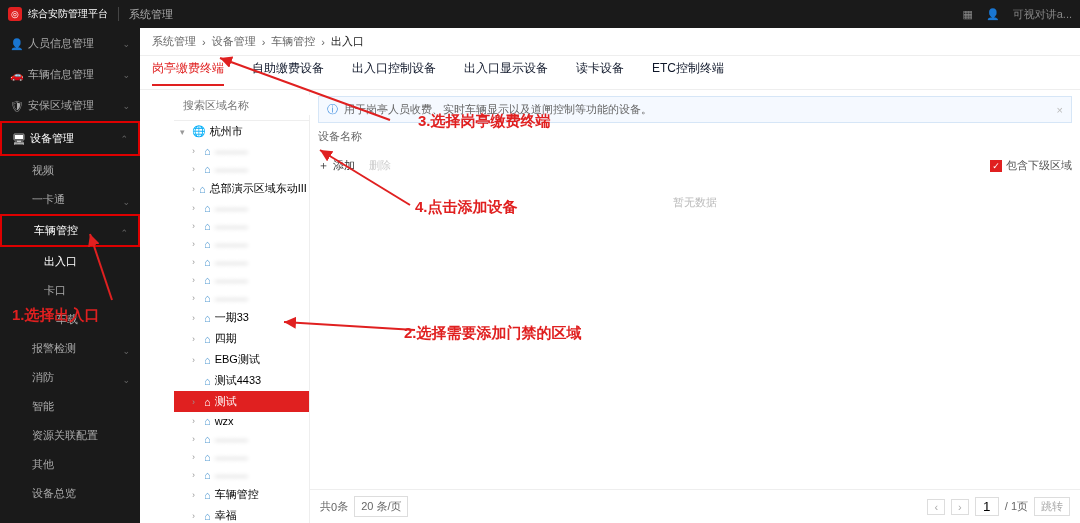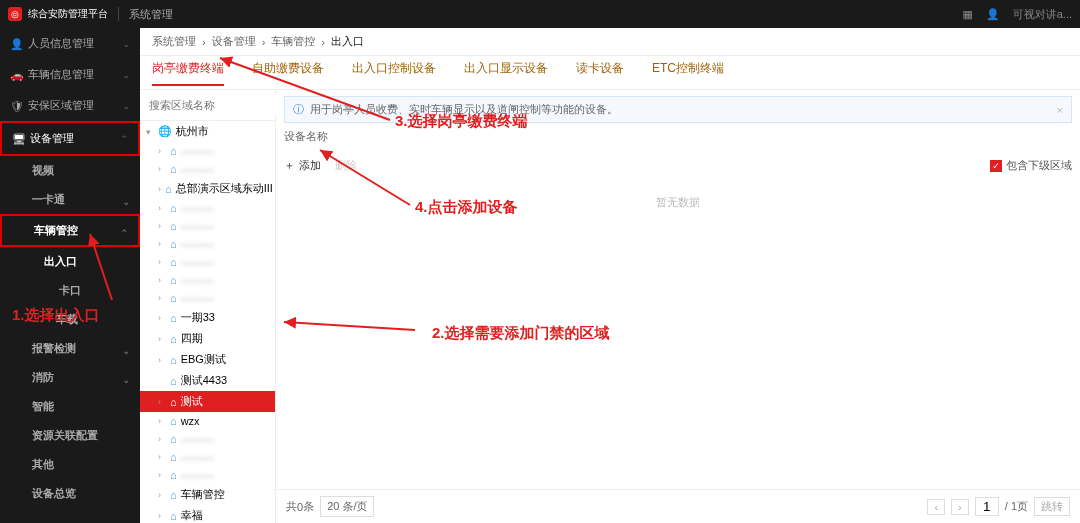--- a/index.html
+++ b/index.html
@@ -9,33 +9,33 @@
 .topbar .title { color: #fff; font-size: 10px; }
 .topbar .divider { width: 1px; height: 14px; background: #444; margin: 0 10px; }
 .topbar .sysmgr { color: #aaa; }
 .topbar .spacer { flex: 1; }
 .topbar .ricons span { margin-left: 10px; color: #888; }
 .main { display: flex; height: 495px; }
 .sidebar { width: 140px; background: #1a1a1a; color: #aaa; font-size: 11px; overflow: hidden; }
 .sidebar .item { padding: 8px 10px; display: flex; align-items: center; justify-content: space-between; cursor: pointer; }
 .sidebar .item .lbl { display: flex; align-items: center; gap: 6px; }
 .sidebar .item .ic { width: 12px; height: 12px; display: inline-block; }
-.sidebar .sub { padding: 7px 10px 7px 32px; display: flex; align-items: flex-end; justify-content: space-between; cursor: pointer; font-weight: bold; }
+.sidebar .sub { padding: 7px 10px 7px 32px; display: flex; align-items: flex-end; justify-content: space-between; cursor: pointer; }
 .sidebar .sub.active { color: #fff; }
 .sidebar .arrow { font-size: 9px; color: #666; }
 .sidebar .boxed { border: 2px solid #d00; }
 .content { flex: 1; display: flex; flex-direction: column; }
 .breadcrumb { height: 28px; display: flex; align-items: center; font-size: 11px; color: #666; padding: 0 12px; gap: 6px; border-bottom: 1px solid #eee; }
 .breadcrumb .cur { color: #222; }
 .tabs { height: 34px; display: flex; align-items: center; padding: 0 12px; gap: 28px; font-size: 12px; border-bottom: 1px solid #eee; }
-.tabs .tab { padding-bottom: 8px; position: relative; cursor: pointer; color: #a16207; }
+.tabs .tab { padding-bottom: 8px; position: relative; cursor: pointer; color: #0f172a; }
 .tabs .tab.active { color: #e02020; }
 .tabs .tab.active::after { content: ""; position: absolute; left: 0; right: 0; bottom: -1px; height: 2px; background: #e02020; }
 .body { display: flex; flex: 1; min-height: 0; }
-.tree-col { width: 136px; border-right: 1px solid #eee; display: flex; flex-direction: column; }
+.tree-col { width: 136px; border-right: 1px solid #eee; display: flex; flex-direction: column; margin-left: 34px; }
 .tree-search { padding: 5px; border-bottom: 1px solid #eee; display: flex; align-items: center; }
 .tree-search input { flex: 1; border: none; outline: none; font-size: 11px; padding: 4px; color: #888; }
 .tree-search .sicon { color: #999; font-size: 12px; }
 .tree { flex: 1; overflow: hidden; font-size: 11px; }
 .tree .node { display: flex; align-items: center; padding: 3px 6px; gap: 4px; cursor: pointer; white-space: nowrap; }
 .tree .node .tg { width: 8px; color: #999; font-size: 9px; }
 .tree .node .hi { color: #5a9fd4; font-size: 11px; }
 .tree .node.sel { background: #e02020; color: #fff; }
 .tree .node.sel .hi { color: #fff; }
 .tree .blur { color: transparent; text-shadow: 0 0 4px rgba(0,0,0,.4); }
@@ -127,21 +127,21 @@
         <span class="arrow">⌄</span>
       </div>
 
     <div class="sub boxed" style="padding-left:32px;color:#fff">
         <span>车辆管控</span>
         <span class="arrow">⌃</span>
       </div>
     <div class="sub active" style="padding-left:44px">
         <span>出入口</span>
       </div>
-    <div class="sub" style="padding-left:59px">
+    <div class="sub" style="padding-left:44px">
         <span>卡口</span>
       </div>
     <div class="sub" style="padding-left:56px">
         <span>车载</span>
       </div>
 
     <div class="sub">
         <span>报警检测</span>
         <span class="arrow">⌄</span>
       </div>
@@ -340,22 +340,22 @@
             <span>/ 1页</span>
             <span class="pgbtn">跳转</span>
           </div>
         </div>
       </div>
     </div>
   </div>
 </div>
 
 <div class="anno" style="left:12px; top:306px">1.选择出入口</div>
-<div class="anno" style="left:432px; top:324px">2.选择需要添加门禁的区域</div>
-<div class="anno" style="left:395px; top:112px">3.选择岗亭缴费终端</div>
+<div class="anno" style="left:404px; top:324px">2.选择需要添加门禁的区域</div>
+<div class="anno" style="left:418px; top:112px">3.选择岗亭缴费终端</div>
 <div class="anno" style="left:415px; top:198px">4.点击添加设备</div>
 
 <svg class="arrow-svg" style="left:0;top:0;width:1080px;height:523px">
   <defs>
       <marker id="ah" markerWidth="8" markerHeight="8" refX="6" refY="3" orient="auto">
         <path d="M0,0 L6,3 L0,6 Z" fill="#e02020"></path>
       </marker>
     </defs>
   <line x1="112" y1="300" x2="90" y2="234" stroke="#e02020" stroke-width="2" marker-end="url(#ah)"></line>
   <line x1="415" y1="330" x2="284" y2="322" stroke="#e02020" stroke-width="2" marker-end="url(#ah)"></line>

